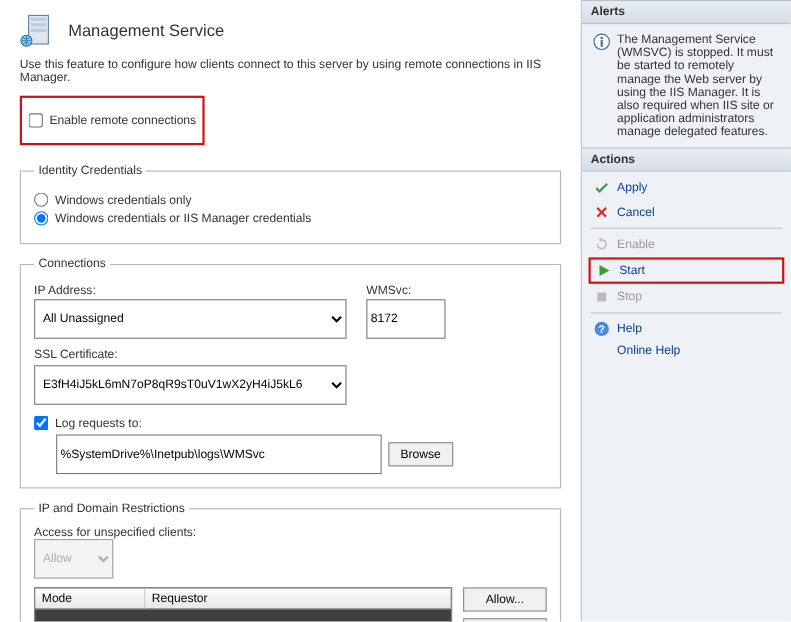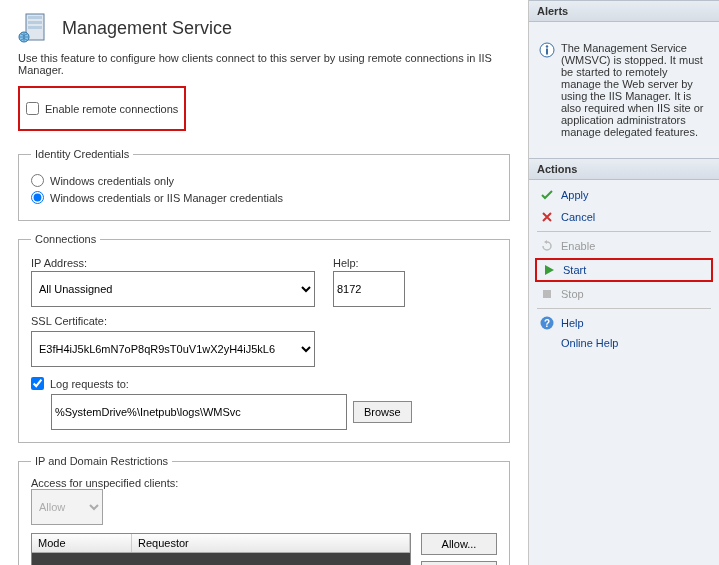--- a/index.html
+++ b/index.html
@@ -1,20 +1,20 @@
 <!DOCTYPE html>
 <html><head>
 <meta charset="utf-8">
 <style>
 * { box-sizing: border-box; margin: 0; padding: 0; }
 body { font-family: "Segoe UI", Tahoma, sans-serif; font-size: 11px; background: #fff; width: 719px; height: 565px; display: flex; overflow: hidden; }
 .main { width: 528px; padding: 10px 18px; background: #fff; }
 .right { width: 191px; background: #eef2f6; border-left: 1px solid #c5c5c5; display: flex; flex-direction: column; }
 .title-row { display: flex; align-items: center; gap: 10px; margin-bottom: 6px; }
-.title-row h1 { font-size: 18px; font-weight: normal; color: #333; }
+.title-row h1 { font-size: 15px; font-weight: normal; color: #333; }
 .server-icon svg { width: 34px; height: 34px; }
 .desc { margin: 6px 0 10px 0; color: #333; }
 .redbox { border: 2px solid #d11010; padding: 14px 6px; display: inline-flex; align-items: center; gap: 6px; margin-bottom: 17px; }
 input[type=checkbox] { width: 13px; height: 13px; }
 input[type=radio] { width: 13px; height: 13px; }
 fieldset { border: 1px solid #b5b5b5; padding: 10px 12px 12px 12px; margin-bottom: 12px; }
 legend { padding: 0 4px; color: #333; }
 .radio-row { display: flex; align-items: center; gap: 6px; margin: 4px 0; }
 .conn-row { display: flex; gap: 18px; margin-top: 2px; }
 .field { display: flex; flex-direction: column; gap: 2px; }
@@ -31,21 +31,21 @@
 .allow-select[disabled] { background: #efefef; color: #888; }
 .table-area { display: flex; gap: 10px; margin-top: 8px; }
 .table-box { flex: 1; border: 1px solid #888; background: #404040; height: 120px; }
 .table-header { display: flex; background: linear-gradient(#fdfdfd,#e8e8e8); border-bottom: 1px solid #aaa; }
 .th { padding: 3px 6px; border-right: 1px solid #ccc; font-weight: normal; }
 .th1 { width: 100px; }
 .th2 { flex: 1; }
 .btn-col { display: flex; flex-direction: column; gap: 6px; width: 76px; }
 .btn-col button { width: 100%; }
 .panel-header { background: linear-gradient(#e8edf3,#d6dde6); padding: 4px 8px; font-weight: bold; color: #333; border-bottom: 1px solid #b8c0cc; border-top: 1px solid #b8c0cc; }
-.alert-body { display: flex; gap: 6px; padding: 20px 10px; font-size: 11px; color: #333; }
+.alert-body { display: flex; gap: 6px; padding: 8px 10px; font-size: 11px; color: #333; }
 .alert-icon { width: 16px; height: 16px; flex-shrink: 0; }
 .actions-body { padding: 4px 0; }
 .action { display: flex; align-items: center; gap: 6px; padding: 3px 10px; cursor: pointer; color: #0b3e8d; }
 .action.disabled { color: #9a9a9a; cursor: default; }
 .action-icon { width: 16px; height: 16px; display: flex; align-items: center; justify-content: center; }
 .sep { height: 1px; background: #c5c5c5; margin: 3px 8px; }
 .start-red { border: 2px solid #d11010; margin: 1px 6px; padding: 1px 2px; }
 .start-red .action { padding: 1px 2px; }
 a.link { color: #0b3e8d; text-decoration: none; }
 .ml { margin-left: 20px; }
@@ -89,21 +89,21 @@
   <fieldset>
     <legend>Connections</legend>
     <div class="conn-row">
       <div class="field">
         <label>IP Address:</label>
         <select class="ip-select">
           <option>All Unassigned</option>
         </select>
       </div>
       <div class="field">
-        <label>Help:</label>
+        <label>WMSvc:</label>
         <input type="text" class="port-input" value="8172" style="">
       </div>
     </div>
     <div class="field" style="margin-top:8px">
       <label>SSL Certificate:</label>
       <select class="ssl-select">
         <option>E3fH4iJ5kL6mN7oP8qR9sT0uV1wX2yH4iJ5kL6</option>
       </select>
     </div>
     <div class="log-row">

